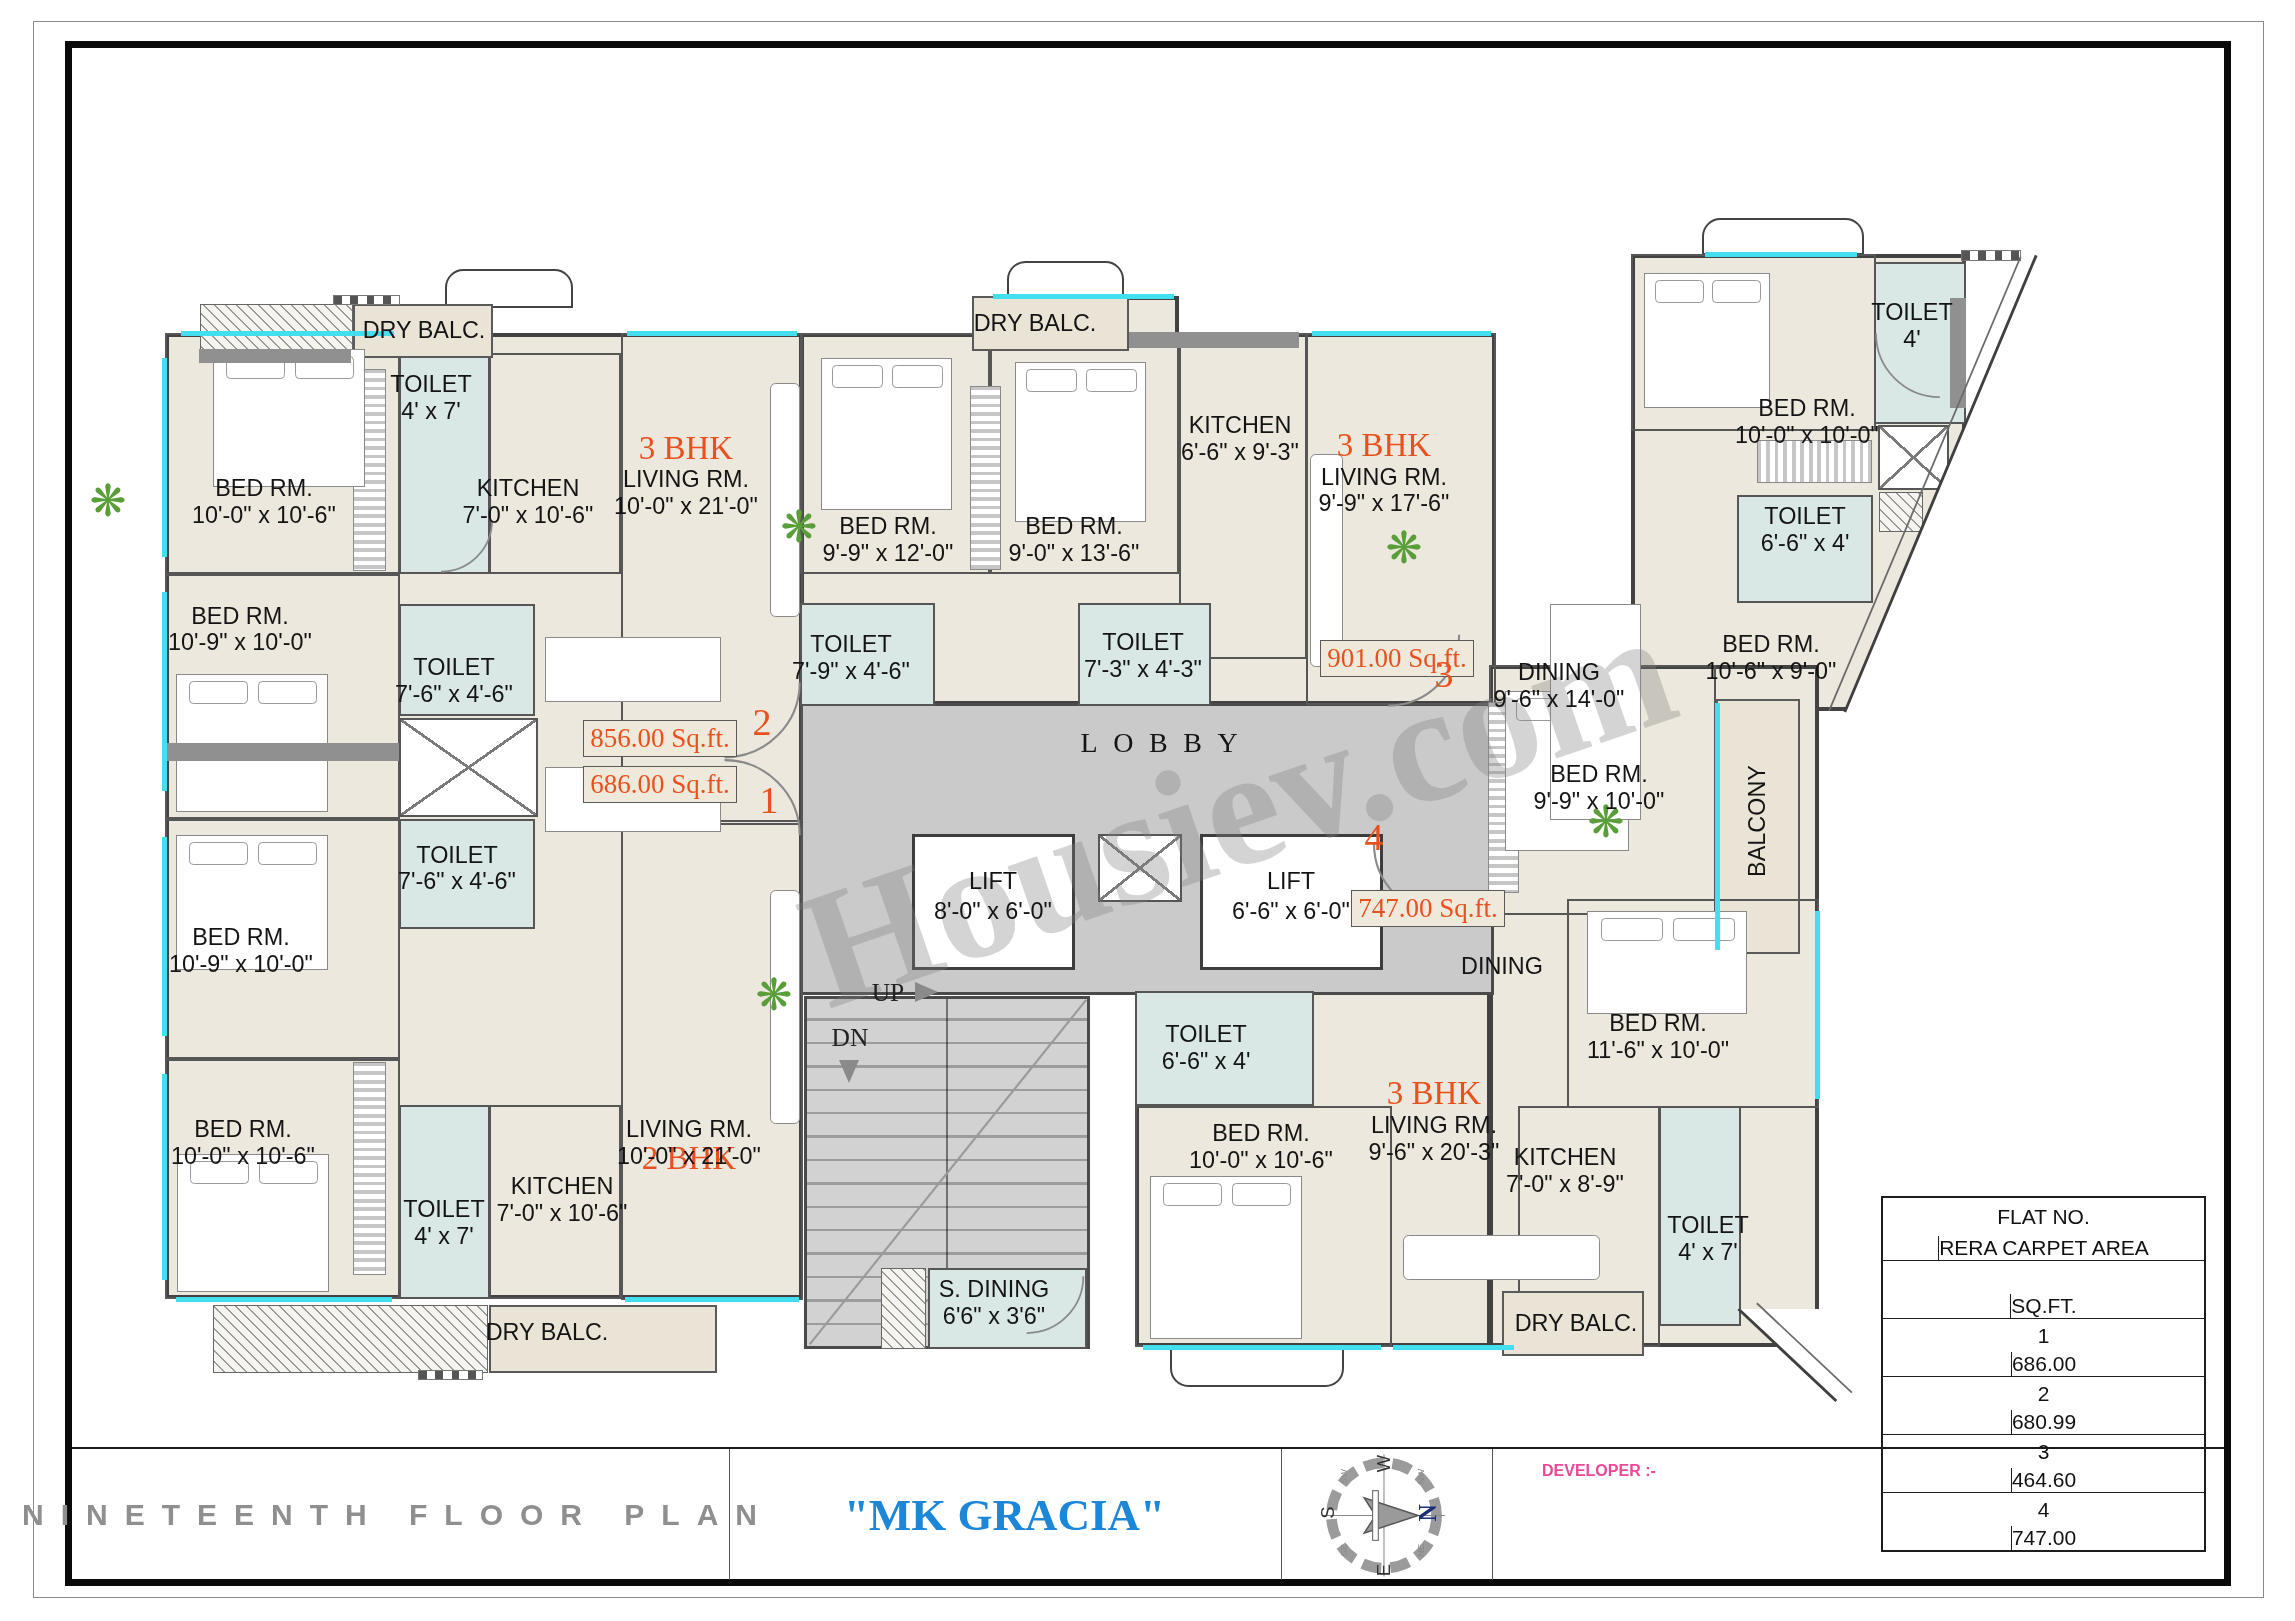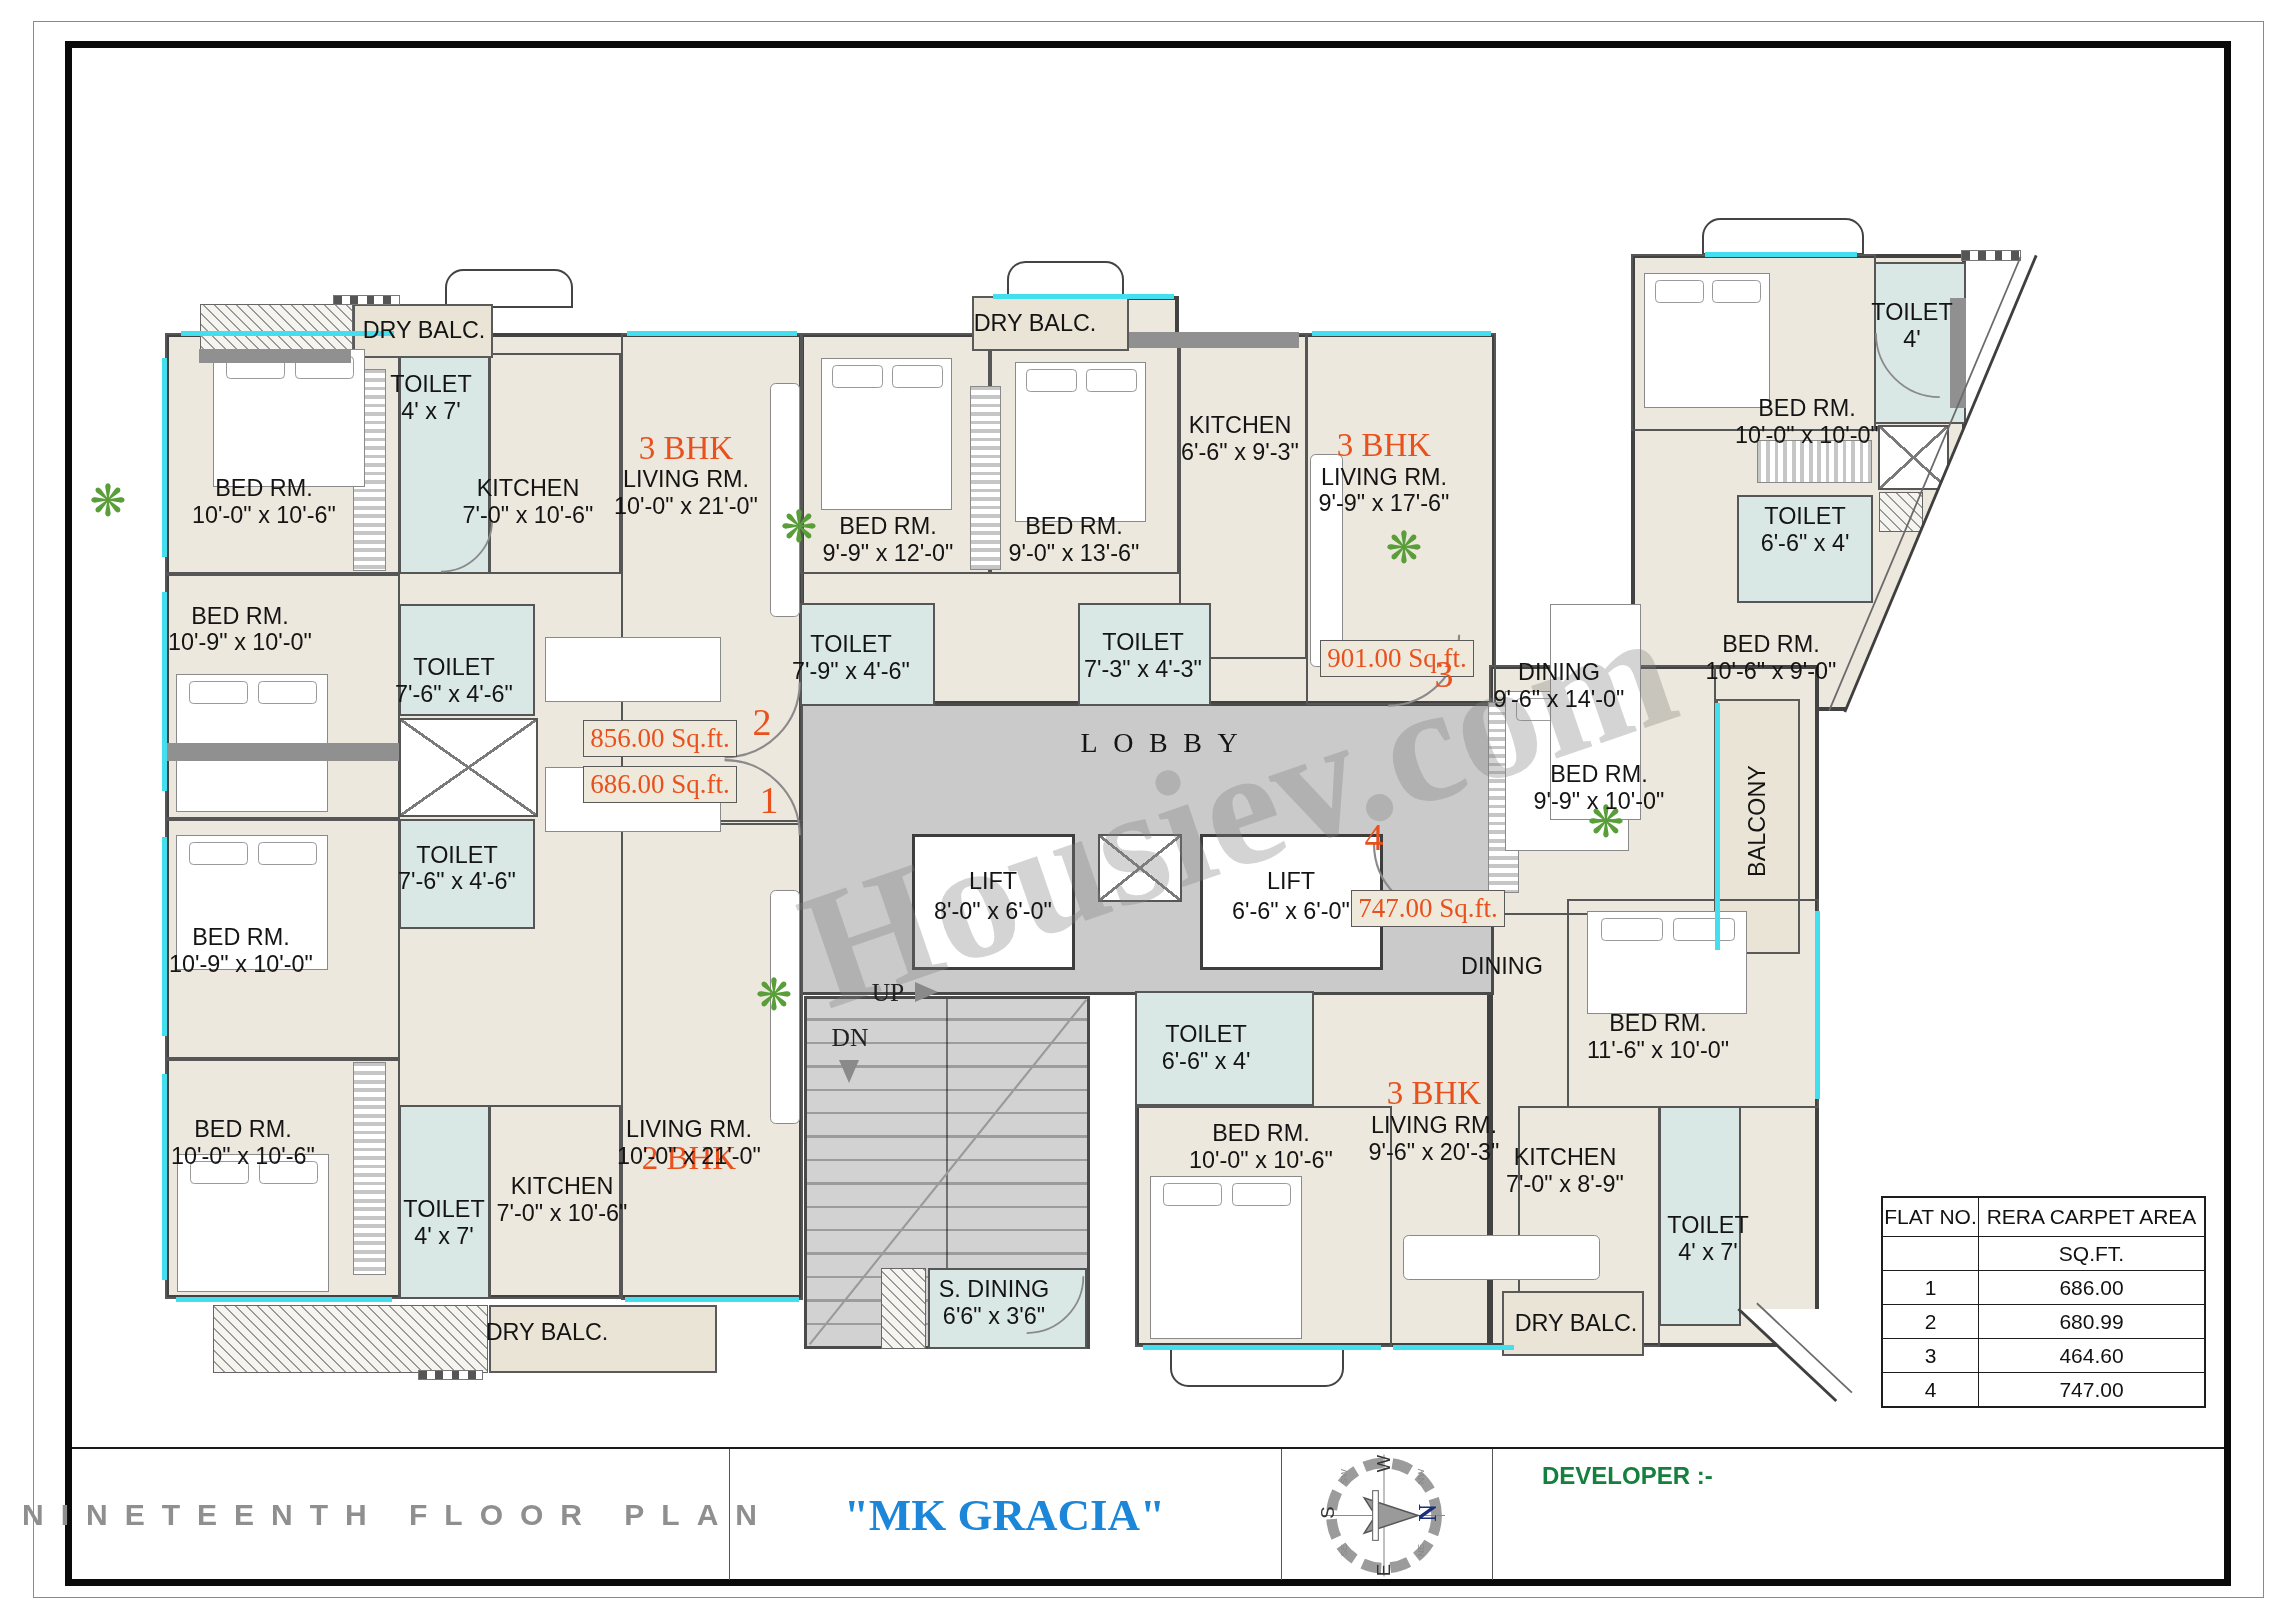--- a/index.html
+++ b/index.html
@@ -49,34 +49,34 @@
   .tri-r{width:0;height:0;border-left:23px solid #8a8a8a;border-top:10.6px solid transparent;border-bottom:10.6px solid transparent;z-index:8;}
   .tri-d{width:0;height:0;border-top:23px solid #8a8a8a;border-left:10.6px solid transparent;border-right:10.6px solid transparent;z-index:8;}
   
   .watermark{position:absolute;left:670px;top:709px;width:1135px;height:199px;line-height:199px;
              text-align:center;font-family:"Liberation Serif",serif;font-weight:bold;font-size:167px;
              color:rgba(128,128,128,0.34);transform:rotate(-19deg);z-index:7;pointer-events:none;white-space:nowrap;}
   
   .overlay{position:absolute;left:0;top:0;z-index:6;pointer-events:none;}
   
   .ftable{position:absolute;left:1881px;top:1196px;width:321px;background:#fff;border:2.1px solid #1d1d1d;z-index:9;font-size:21px;color:#111;}
-  .frow{display:flex;align-items:center;border-top:1.4px solid #1d1d1d;}
+  .frow{display:flex;align-items:center;border-top:1.4px solid #1d1d1d;flex-direction:column;}
   .frow:first-child{border-top:none;}
   .fc1{width:95px;text-align:center;flex:none;}
   .fc2{flex:1;border-left:1.4px solid #1d1d1d;}
   .fh{height:38px;display:flex;align-items:center;justify-content:center;}
   .fr{height:33px;display:flex;align-items:center;justify-content:center;}
   
   .footer-line{left:72px;top:1447px;width:2152px;height:2.1px;background:#1a1a1a;z-index:9;}
   .fdiv{position:absolute;top:1449px;height:131px;width:1.4px;background:#555;z-index:9;}
   .plan-title{position:absolute;left:68px;top:1449px;width:660px;height:131px;display:flex;align-items:center;justify-content:center;
               color:#8f8f8f;font-weight:bold;font-size:30px;letter-spacing:17px;z-index:9;white-space:nowrap;}
   .project{position:absolute;left:730px;top:1449px;width:549px;height:131px;display:flex;align-items:center;justify-content:center;
            color:#1c86d8;font-family:"Liberation Serif",serif;font-size:45px;font-weight:600;z-index:9;white-space:nowrap;}
-  .dev-label{position:absolute;left:1542px;top:1462px;color:#15803d;font-size:24px;font-weight:bold;z-index:9;}
+  .dev-label{position:absolute;left:1542px;top:1462px;color:#ec4899;font-size:16px;font-weight:bold;z-index:9;}
   .dev-name{position:absolute;left:1495px;top:1449px;width:729px;height:131px;display:flex;align-items:center;justify-content:center;
             padding-top:21px;color:#2b6fc2;font-family:"Liberation Serif",serif;font-size:39px;font-weight:600;z-index:9;white-space:nowrap;}
   .compass{position:absolute;left:1313px;top:1448px;z-index:9;}
 </style>
 </head>
 <body>
 
 <div class="canvas">
 
   <div class="abs sheet-outer"></div>

